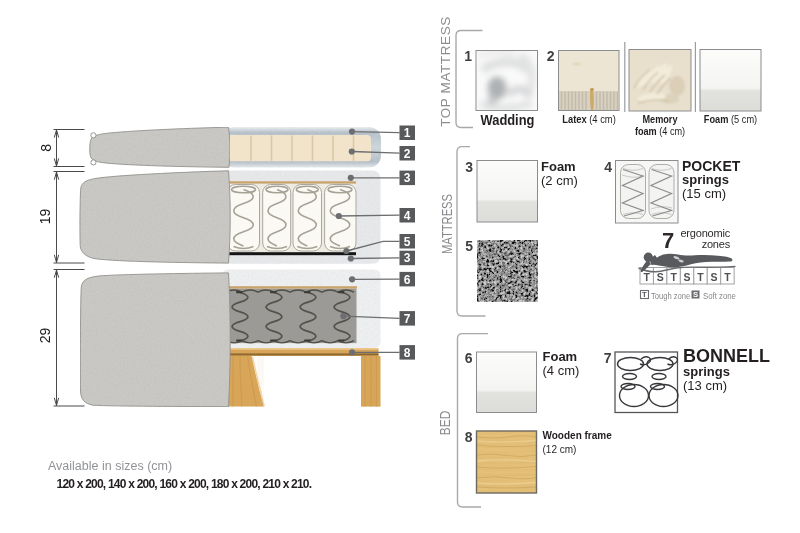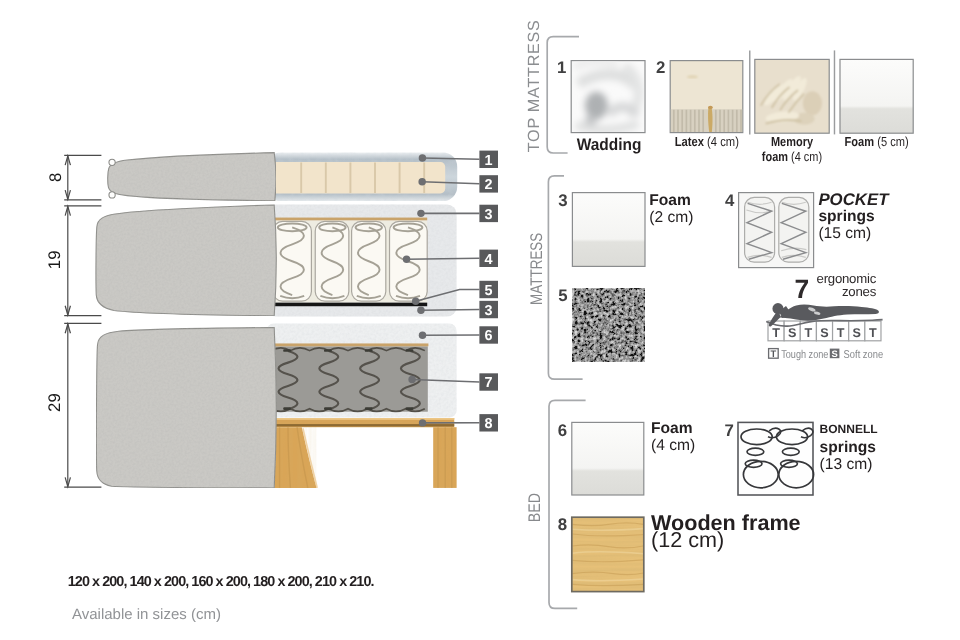--- a/index.html
+++ b/index.html
@@ -510,33 +510,33 @@
 <div class="t" style="left:452px;top:111.5px;width:111px;text-align:center;font-size:14px;font-weight:bold;transform:scaleX(0.92);">Wadding</div>
 
 <div class="t" style="left:534px;top:112.5px;width:110px;text-align:center;font-size:11px;transform:scaleX(0.85);"><b>Latex</b> (4 cm)</div>
 
 <div class="t" style="left:605px;top:112.5px;width:110px;text-align:center;font-size:11px;line-height:12.6px;transform:scaleX(0.83);"><b>Memory</b><br><b>foam</b> (4 cm)</div>
 
 <div class="t" style="left:675px;top:112.5px;width:111px;text-align:center;font-size:11px;transform:scaleX(0.84);"><b>Foam</b> (5 cm)</div>
 
 <div class="t" style="left:541px;top:160px;font-size:13px;line-height:13.5px;"><b>Foam</b><br>(2 cm)</div>
 
-<div class="t" style="left:682px;top:159.5px;font-size:13px;line-height:13.8px;"><b style="font-size:14px;font-style:italic;">POCKET</b><br><b>springs</b><br>(15 cm)</div>
+<div class="t" style="left:682px;top:159.5px;font-size:13px;line-height:13.8px;"><b style="font-size:14px;">POCKET</b><br><b>springs</b><br>(15 cm)</div>
 
 
 <div class="t" style="left:662px;top:228px;font-size:22px;font-weight:bold;color:#2e2a2b;">7</div>
 
 <div class="t" style="left:679px;top:228px;width:51px;text-align:right;font-size:11px;letter-spacing:-0.2px;line-height:11px;color:#2e2a2b;">ergonomic<br>zones</div>
 
 <div class="t" style="left:651px;top:290px;font-size:9.5px;color:#87898c;transform:scaleX(0.8);transform-origin:left top;">Tough zone</div>
 
 <div class="t" style="left:703px;top:290px;font-size:9.5px;color:#87898c;transform:scaleX(0.82);transform-origin:left top;">Soft zone</div>
 
 <div class="t" style="left:542.5px;top:350px;font-size:13px;line-height:14px;"><b>Foam</b><br>(4 cm)</div>
 
-<div class="t" style="left:683px;top:350px;font-size:13px;line-height:13.8px;"><b style="font-size:10px;">BONNELL</b><br><b>springs</b><br>(13 cm)</div>
-
-<div class="t" style="left:542.5px;top:429px;font-size:18px;line-height:14px;"><b>Wooden frame</b><br>(12 cm)</div>
-
-<div class="t" style="left:60px;top:458.5px;font-size:12.5px;color:#919396;margin-top:46px;">Available in sizes (cm)</div>
+<div class="t" style="left:683px;top:350px;font-size:13px;line-height:13.8px;"><b style="font-size:18px;">BONNELL</b><br><b>springs</b><br>(13 cm)</div>
+
+<div class="t" style="left:542.5px;top:429px;font-size:10px;line-height:14px;"><b>Wooden frame</b><br>(12 cm)</div>
+
+<div class="t" style="left:48px;top:458.5px;font-size:12.5px;color:#919396;">Available in sizes (cm)</div>
 
 <div class="t" style="left:56.5px;top:476.5px;font-size:12px;font-weight:bold;letter-spacing:-0.78px;text-align:center;">120 x 200, 140 x 200, 160 x 200, 180 x 200, 210 x 210.</div>
 </div>
 
 </body></html>

